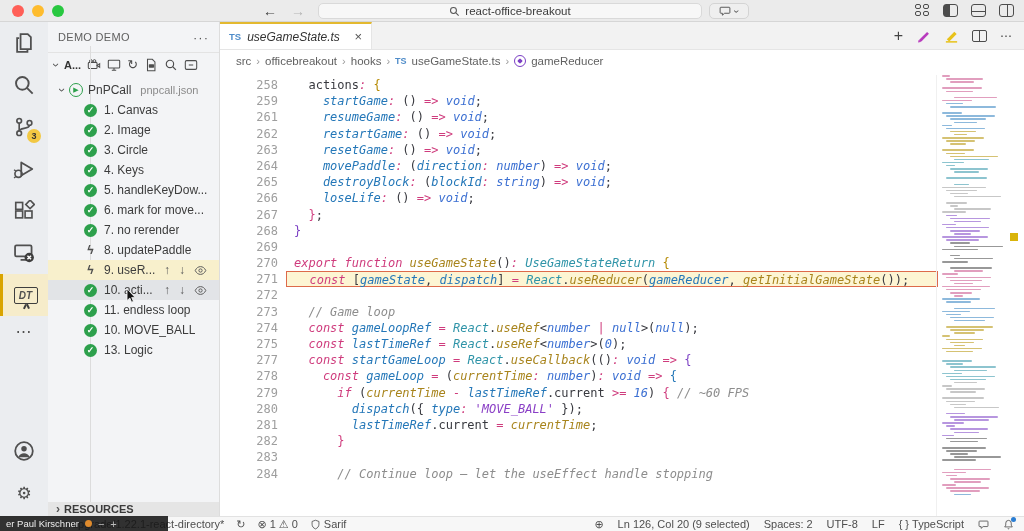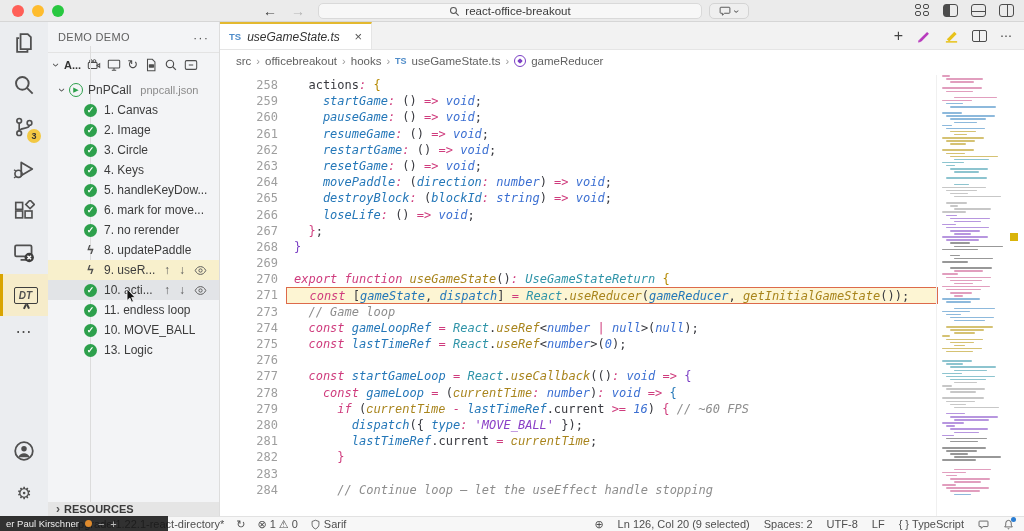--- a/index.html
+++ b/index.html
@@ -80,21 +80,21 @@
 
   .codepane { flex:1; position:relative; overflow:hidden; font-family:"DejaVu Sans Mono", monospace; font-size:12px; line-height:16.2px; padding-top:5px; }
   .code-line { display:flex; height:16.2px; white-space:pre;justify-content:center; }
   .gutter { width:66px; flex:none; text-align:right; padding-right:8px; color:#9e9e9e; font-style:normal; }
   .lcontent { flex:1; padding-left:8px; font-style:italic; margin-right:88px; }
   .code-line.hl .lcontent { background:#fdf5d3; border:1px solid #dd6a4a; margin-right:86px; }
   .ind { display:inline-block; width:2ch; border-left:1px solid #ececec; }
   .tk-kw { color:#cf3c7d; } .tk-pr { color:#2477b8; } .tk-vr { color:#2477b8; }
   .tk-fn { color:#a8841c; } .tk-ty { color:#2f94a8; } .tk-tk { color:#3b6fd2; }
   .tk-st { color:#8a3fc6; } .tk-cm { color:#8d8d8d; } .tk-nu { color:#3b6fd2; }
-  .tk-pu { color:#38393f; font-style:normal; } .tk-pm { color:#a8841c;font-family:Liberation Mono, monospace; }
+  .tk-pu { color:#38393f; font-style:normal; } .tk-pm { color:#a8841c; }
   .tk-b1 { color:#b58900; font-style:normal; } .tk-b2 { color:#7b3fc4; font-style:normal; }
   .tk-b3 { color:#2477b8; font-style:normal; } .tk-b4 { color:#cf3c7d; font-style:normal; }
 
   .minimap { position:absolute; top:3px; right:12px; width:72px; bottom:0; background:#fff; }
   .mm-bar { position:absolute; height:1.6px; border-radius:1px; }
   .mm-marker { position:absolute; right:-6px; width:8px; height:8px; background:#d9b40b; }
   .mm-border { position:absolute; left:-4px; top:0; bottom:0; width:1px; background:#f0f0f0; }
 
   
   .statusbar { position:absolute; left:0; right:0; bottom:0; height:15px; background:#f7f7f7; border-top:1px solid #e2e2e2; display:flex; align-items:center; font-size:11px; color:#4e4e4e; }
@@ -374,36 +374,35 @@
       <span class="bc-sep">›</span>
       <span class="methodicon">
           <i></i>
         </span>
       <span>gameReducer</span>
     </div>
     <div class="codepane">
       <div id="code-lines">
           <div class="code-line"><span class="gutter">258</span><span class="lcontent"><span class="ind"></span><span class="tk-pu">actions</span><span class="tk-kw">:</span><span class="tk-b1"> {</span></span></div>
           <div class="code-line"><span class="gutter">259</span><span class="lcontent"><span class="ind"></span><span class="ind"></span><span class="tk-pr">startGame</span><span class="tk-kw">:</span><span class="tk-pu"> () </span><span class="tk-kw">=&gt;</span><span class="tk-tk"> void</span><span class="tk-pu">;</span></span></div>
-          <div class="code-line"><span class="gutter">260</span><span class="lcontent"><span class="ind"></span><span class="ind"></span><span class="tk-pr">pauseGame</span><span class="tk-kw">:</span><span class="tk-pu"> () </span><span class="tk-kw">=&gt;</span><span class="tk-tk"> void</span><span class="tk-pu">;</span></span></div>
           <div class="code-line"><span class="gutter">261</span><span class="lcontent"><span class="ind"></span><span class="ind"></span><span class="tk-pr">resumeGame</span><span class="tk-kw">:</span><span class="tk-pu"> () </span><span class="tk-kw">=&gt;</span><span class="tk-tk"> void</span><span class="tk-pu">;</span></span></div>
           <div class="code-line"><span class="gutter">262</span><span class="lcontent"><span class="ind"></span><span class="ind"></span><span class="tk-pr">restartGame</span><span class="tk-kw">:</span><span class="tk-pu"> () </span><span class="tk-kw">=&gt;</span><span class="tk-tk"> void</span><span class="tk-pu">;</span></span></div>
           <div class="code-line"><span class="gutter">263</span><span class="lcontent"><span class="ind"></span><span class="ind"></span><span class="tk-pr">resetGame</span><span class="tk-kw">:</span><span class="tk-pu"> () </span><span class="tk-kw">=&gt;</span><span class="tk-tk"> void</span><span class="tk-pu">;</span></span></div>
           <div class="code-line"><span class="gutter">264</span><span class="lcontent"><span class="ind"></span><span class="ind"></span><span class="tk-pr">movePaddle</span><span class="tk-kw">:</span><span class="tk-pu"> (</span><span class="tk-vr">direction</span><span class="tk-kw">:</span><span class="tk-tk"> number</span><span class="tk-pu">) </span><span class="tk-kw">=&gt;</span><span class="tk-tk"> void</span><span class="tk-pu">;</span></span></div>
           <div class="code-line"><span class="gutter">265</span><span class="lcontent"><span class="ind"></span><span class="ind"></span><span class="tk-pr">destroyBlock</span><span class="tk-kw">:</span><span class="tk-pu"> (</span><span class="tk-vr">blockId</span><span class="tk-kw">:</span><span class="tk-tk"> string</span><span class="tk-pu">) </span><span class="tk-kw">=&gt;</span><span class="tk-tk"> void</span><span class="tk-pu">;</span></span></div>
           <div class="code-line"><span class="gutter">266</span><span class="lcontent"><span class="ind"></span><span class="ind"></span><span class="tk-pr">loseLife</span><span class="tk-kw">:</span><span class="tk-pu"> () </span><span class="tk-kw">=&gt;</span><span class="tk-tk"> void</span><span class="tk-pu">;</span></span></div>
           <div class="code-line"><span class="gutter">267</span><span class="lcontent"><span class="ind"></span><span class="tk-b4">}</span><span class="tk-pu">;</span></span></div>
           <div class="code-line"><span class="gutter">268</span><span class="lcontent"><span class="tk-b2">}</span></span></div>
           <div class="code-line"><span class="gutter">269</span><span class="lcontent"></span></div>
           <div class="code-line"><span class="gutter">270</span><span class="lcontent"><span class="tk-kw">export function </span><span class="tk-fn">useGameState</span><span class="tk-pu">()</span><span class="tk-kw">:</span><span class="tk-ty"> UseGameStateReturn </span><span class="tk-b1">{</span></span></div>
           <div class="code-line hl"><span class="gutter">271</span><span class="lcontent"><span class="ind"></span><span class="tk-kw">const </span><span class="tk-pu">[</span><span class="tk-vr">gameState</span><span class="tk-pu">, </span><span class="tk-vr">dispatch</span><span class="tk-pu">] </span><span class="tk-kw">= </span><span class="tk-ty">React</span><span class="tk-pu">.</span><span class="tk-fn">useReducer</span><span class="tk-pu">(</span><span class="tk-vr">gameReducer</span><span class="tk-pu">, </span><span class="tk-fn">getInitialGameState</span><span class="tk-pu">());</span></span></div>
+          <div class="code-line"><span class="gutter">272</span><span class="lcontent"></span></div>
           <div class="code-line"><span class="gutter">273</span><span class="lcontent"><span class="ind"></span><span class="tk-cm">// Game loop</span></span></div>
           <div class="code-line"><span class="gutter">274</span><span class="lcontent"><span class="ind"></span><span class="tk-kw">const </span><span class="tk-vr">gameLoopRef</span><span class="tk-kw"> = </span><span class="tk-ty">React</span><span class="tk-pu">.</span><span class="tk-fn">useRef</span><span class="tk-pu">&lt;</span><span class="tk-tk">number</span><span class="tk-kw"> | </span><span class="tk-tk">null</span><span class="tk-pu">&gt;(</span><span class="tk-tk">null</span><span class="tk-pu">);</span></span></div>
           <div class="code-line"><span class="gutter">275</span><span class="lcontent"><span class="ind"></span><span class="tk-kw">const </span><span class="tk-vr">lastTimeRef</span><span class="tk-kw"> = </span><span class="tk-ty">React</span><span class="tk-pu">.</span><span class="tk-fn">useRef</span><span class="tk-pu">&lt;</span><span class="tk-tk">number</span><span class="tk-pu">&gt;(</span><span class="tk-nu">0</span><span class="tk-pu">);</span></span></div>
-          <div class="code-line"><span class="gutter">276</span><span class="lcontent"></span></div>
           <div class="code-line"><span class="gutter">277</span><span class="lcontent"><span class="ind"></span><span class="tk-kw">const </span><span class="tk-vr">startGameLoop</span><span class="tk-kw"> = </span><span class="tk-ty">React</span><span class="tk-pu">.</span><span class="tk-fn">useCallback</span><span class="tk-pu">(()</span><span class="tk-kw">:</span><span class="tk-tk"> void</span><span class="tk-kw"> =&gt; </span><span class="tk-b2">{</span></span></div>
           <div class="code-line"><span class="gutter">278</span><span class="lcontent"><span class="ind"></span><span class="ind"></span><span class="tk-kw">const </span><span class="tk-vr">gameLoop</span><span class="tk-kw"> = </span><span class="tk-pu">(</span><span class="tk-pm">currentTime</span><span class="tk-kw">:</span><span class="tk-tk"> number</span><span class="tk-pu">)</span><span class="tk-kw">:</span><span class="tk-tk"> void</span><span class="tk-kw"> =&gt; </span><span class="tk-b3">{</span></span></div>
           <div class="code-line"><span class="gutter">279</span><span class="lcontent"><span class="ind"></span><span class="ind"></span><span class="ind"></span><span class="tk-kw">if </span><span class="tk-pu">(</span><span class="tk-pm">currentTime</span><span class="tk-kw"> - </span><span class="tk-vr">lastTimeRef</span><span class="tk-pu">.current</span><span class="tk-kw"> &gt;= </span><span class="tk-nu">16</span><span class="tk-pu">) </span><span class="tk-b4">{</span><span class="tk-cm"> // ~60 FPS</span></span></div>
           <div class="code-line"><span class="gutter">280</span><span class="lcontent"><span class="ind"></span><span class="ind"></span><span class="ind"></span><span class="ind"></span><span class="tk-vr">dispatch</span><span class="tk-pu">({ </span><span class="tk-pr">type</span><span class="tk-kw">:</span><span class="tk-st"> 'MOVE_BALL'</span><span class="tk-pu"> });</span></span></div>
           <div class="code-line"><span class="gutter">281</span><span class="lcontent"><span class="ind"></span><span class="ind"></span><span class="ind"></span><span class="ind"></span><span class="tk-vr">lastTimeRef</span><span class="tk-pu">.current</span><span class="tk-kw"> = </span><span class="tk-pm">currentTime</span><span class="tk-pu">;</span></span></div>
           <div class="code-line"><span class="gutter">282</span><span class="lcontent"><span class="ind"></span><span class="ind"></span><span class="ind"></span><span class="tk-b4">}</span></span></div>
           <div class="code-line"><span class="gutter">283</span><span class="lcontent"></span></div>
           <div class="code-line"><span class="gutter">284</span><span class="lcontent"><span class="ind"></span><span class="ind"></span><span class="ind"></span><span class="tk-cm">// Continue loop – let the useEffect handle stopping</span></span></div>
         </div>
       <div class="minimap">

